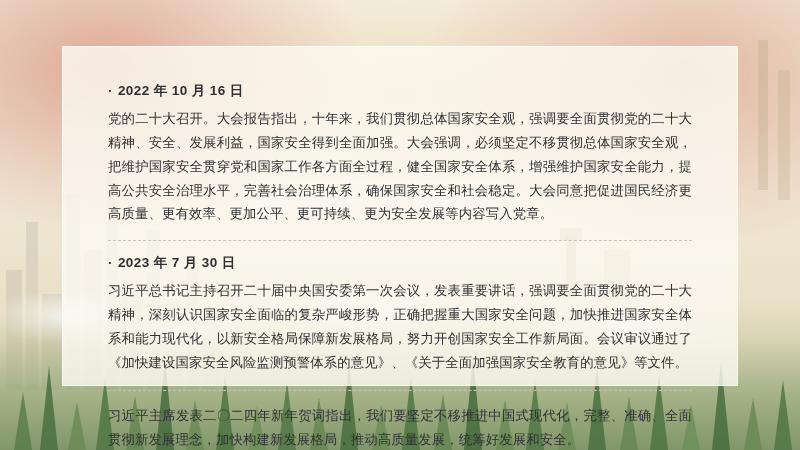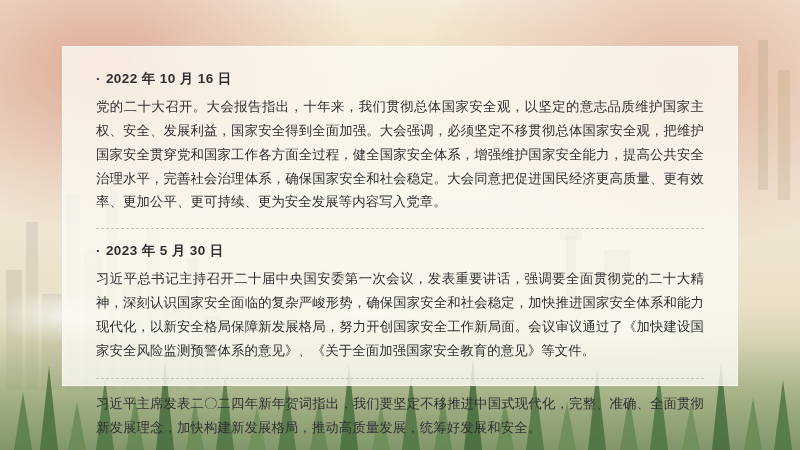--- a/index.html
+++ b/index.html
@@ -103,21 +103,21 @@
 
   
   .card {
     position: absolute;
     left: 62px;
     top: 46px;
     width: 676px;
     height: 340px;
     background: rgba(253,250,243,0.80);
     box-shadow: 0 0 0 1px rgba(255,255,255,0.55) inset;
-    padding: 0;
+    padding: 12px;
     box-sizing: border-box;
   }
   .card-inner {
     padding: 24px 34px 20px 34px;
     box-sizing: border-box;
     height: 100%;
   }
 
   .entry { margin-bottom: 4px; }
 
@@ -214,28 +214,28 @@
     <span class="tree" style="left:712px; border-bottom:88px solid rgba(70,108,62,0.85);"></span>
     <span class="tree" style="left:744px; border-bottom:52px solid rgba(102,136,82,0.8);"></span>
     <span class="tree" style="left:774px; border-bottom:70px solid rgba(80,118,68,0.85);"></span>
   </div>
 
   <div class="card">
     <div class="card-inner">
 
       <div class="entry">
         <p class="entry-date">2022 年 10 月 16 日</p>
-        <p class="entry-body">党的二十大召开。大会报告指出，十年来，我们贯彻总体国家安全观，以坚定的意志品质维护国家主权、安全、发展利益，国家安全得到全面加强。大会强调，必须坚定不移贯彻总体国家安全观，把维护国家安全贯穿党和国家工作各方面全过程，健全国家安全体系，增强维护国家安全能力，提高公共安全治理水平，完善社会治理体系，确保国家安全和社会稳定。大会同意把促进国民经济更高质量、更有效率、更加公平、更可持续、更为安全发展等内容写入党章。</p>
+        <p class="entry-body">党的二十大召开。大会报告指出，十年来，我们贯彻总体国家安全观，强调要全面贯彻党的二十大精神、安全、发展利益，国家安全得到全面加强。大会强调，必须坚定不移贯彻总体国家安全观，把维护国家安全贯穿党和国家工作各方面全过程，健全国家安全体系，增强维护国家安全能力，提高公共安全治理水平，完善社会治理体系，确保国家安全和社会稳定。大会同意把促进国民经济更高质量、更有效率、更加公平、更可持续、更为安全发展等内容写入党章。</p>
       </div>
 
       <hr class="divider">
 
       <div class="entry">
-        <p class="entry-date">2023 年 5 月 30 日</p>
-        <p class="entry-body">习近平总书记主持召开二十届中央国安委第一次会议，发表重要讲话，强调要全面贯彻党的二十大精神，深刻认识国家安全面临的复杂严峻形势，确保国家安全和社会稳定，加快推进国家安全体系和能力现代化，以新安全格局保障新发展格局，努力开创国家安全工作新局面。会议审议通过了《加快建设国家安全风险监测预警体系的意见》、《关于全面加强国家安全教育的意见》等文件。</p>
+        <p class="entry-date">2023 年 7 月 30 日</p>
+        <p class="entry-body">习近平总书记主持召开二十届中央国安委第一次会议，发表重要讲话，强调要全面贯彻党的二十大精神，深刻认识国家安全面临的复杂严峻形势，正确把握重大国家安全问题，加快推进国家安全体系和能力现代化，以新安全格局保障新发展格局，努力开创国家安全工作新局面。会议审议通过了《加快建设国家安全风险监测预警体系的意见》、《关于全面加强国家安全教育的意见》等文件。</p>
       </div>
 
       <hr class="divider second">
 
       <div class="entry">
         <p class="entry-body">习近平主席发表二〇二四年新年贺词指出，我们要坚定不移推进中国式现代化，完整、准确、全面贯彻新发展理念，加快构建新发展格局，推动高质量发展，统筹好发展和安全。</p>
       </div>
 
     </div>
   </div>

